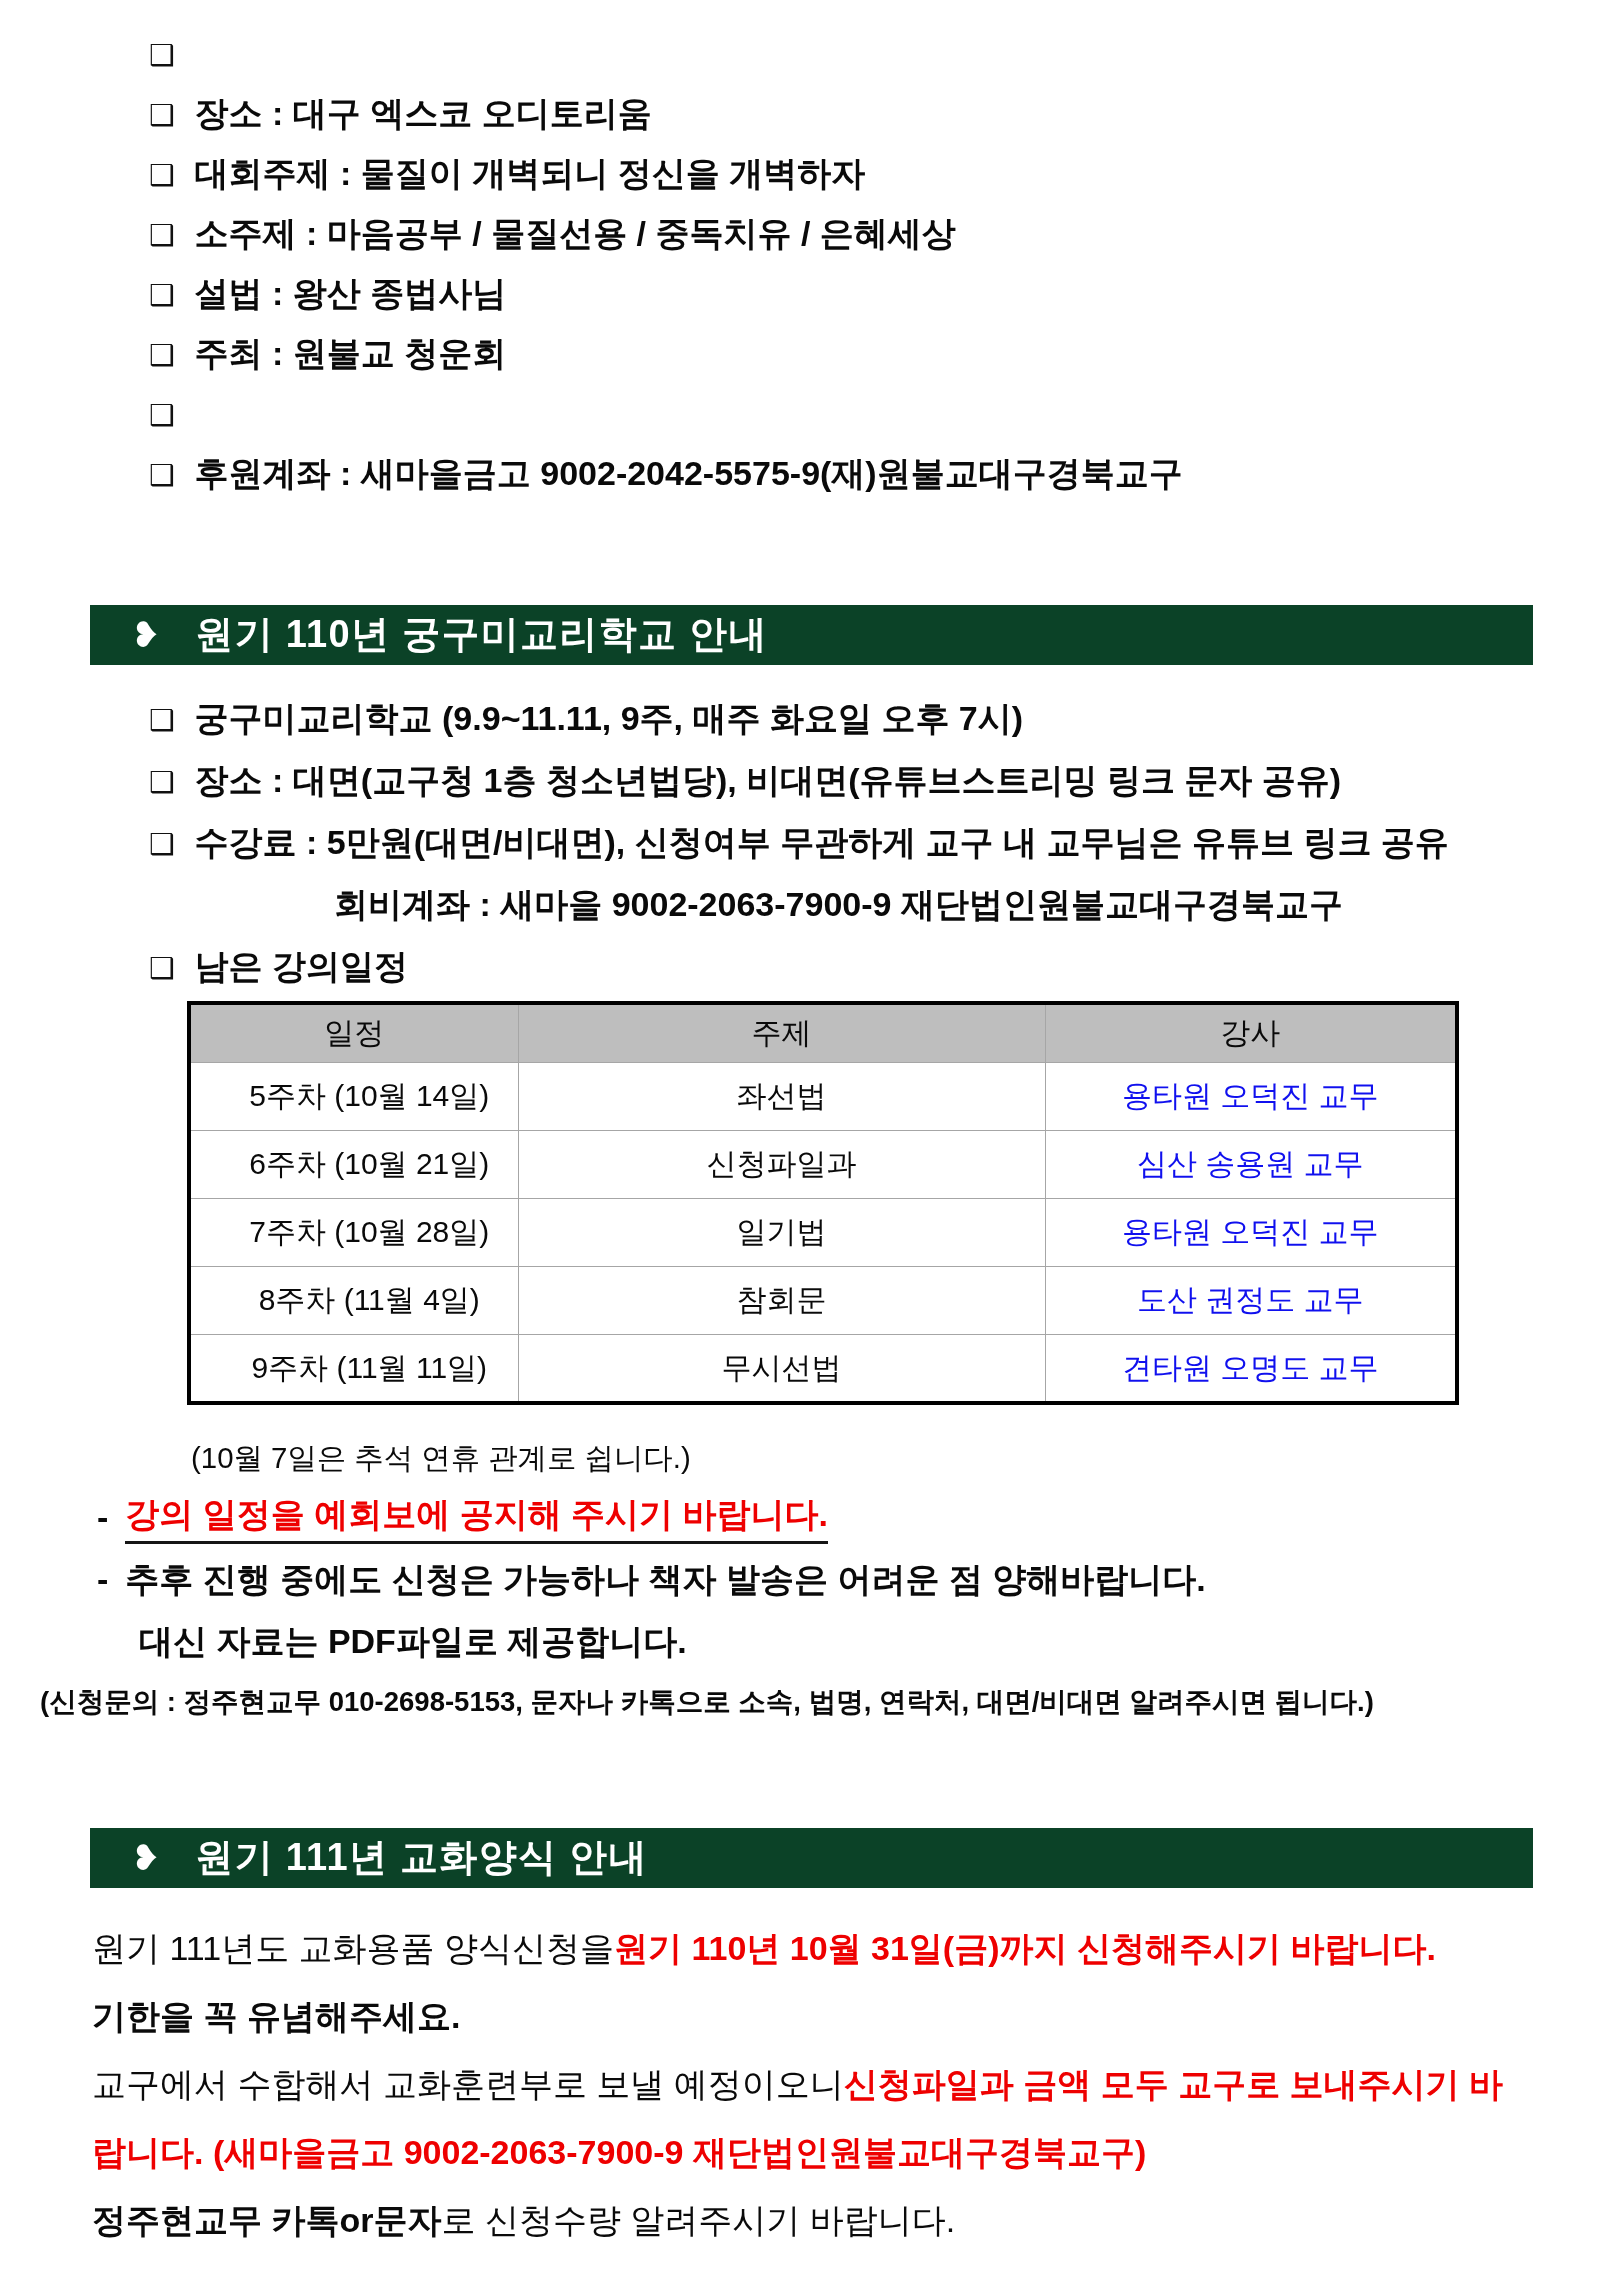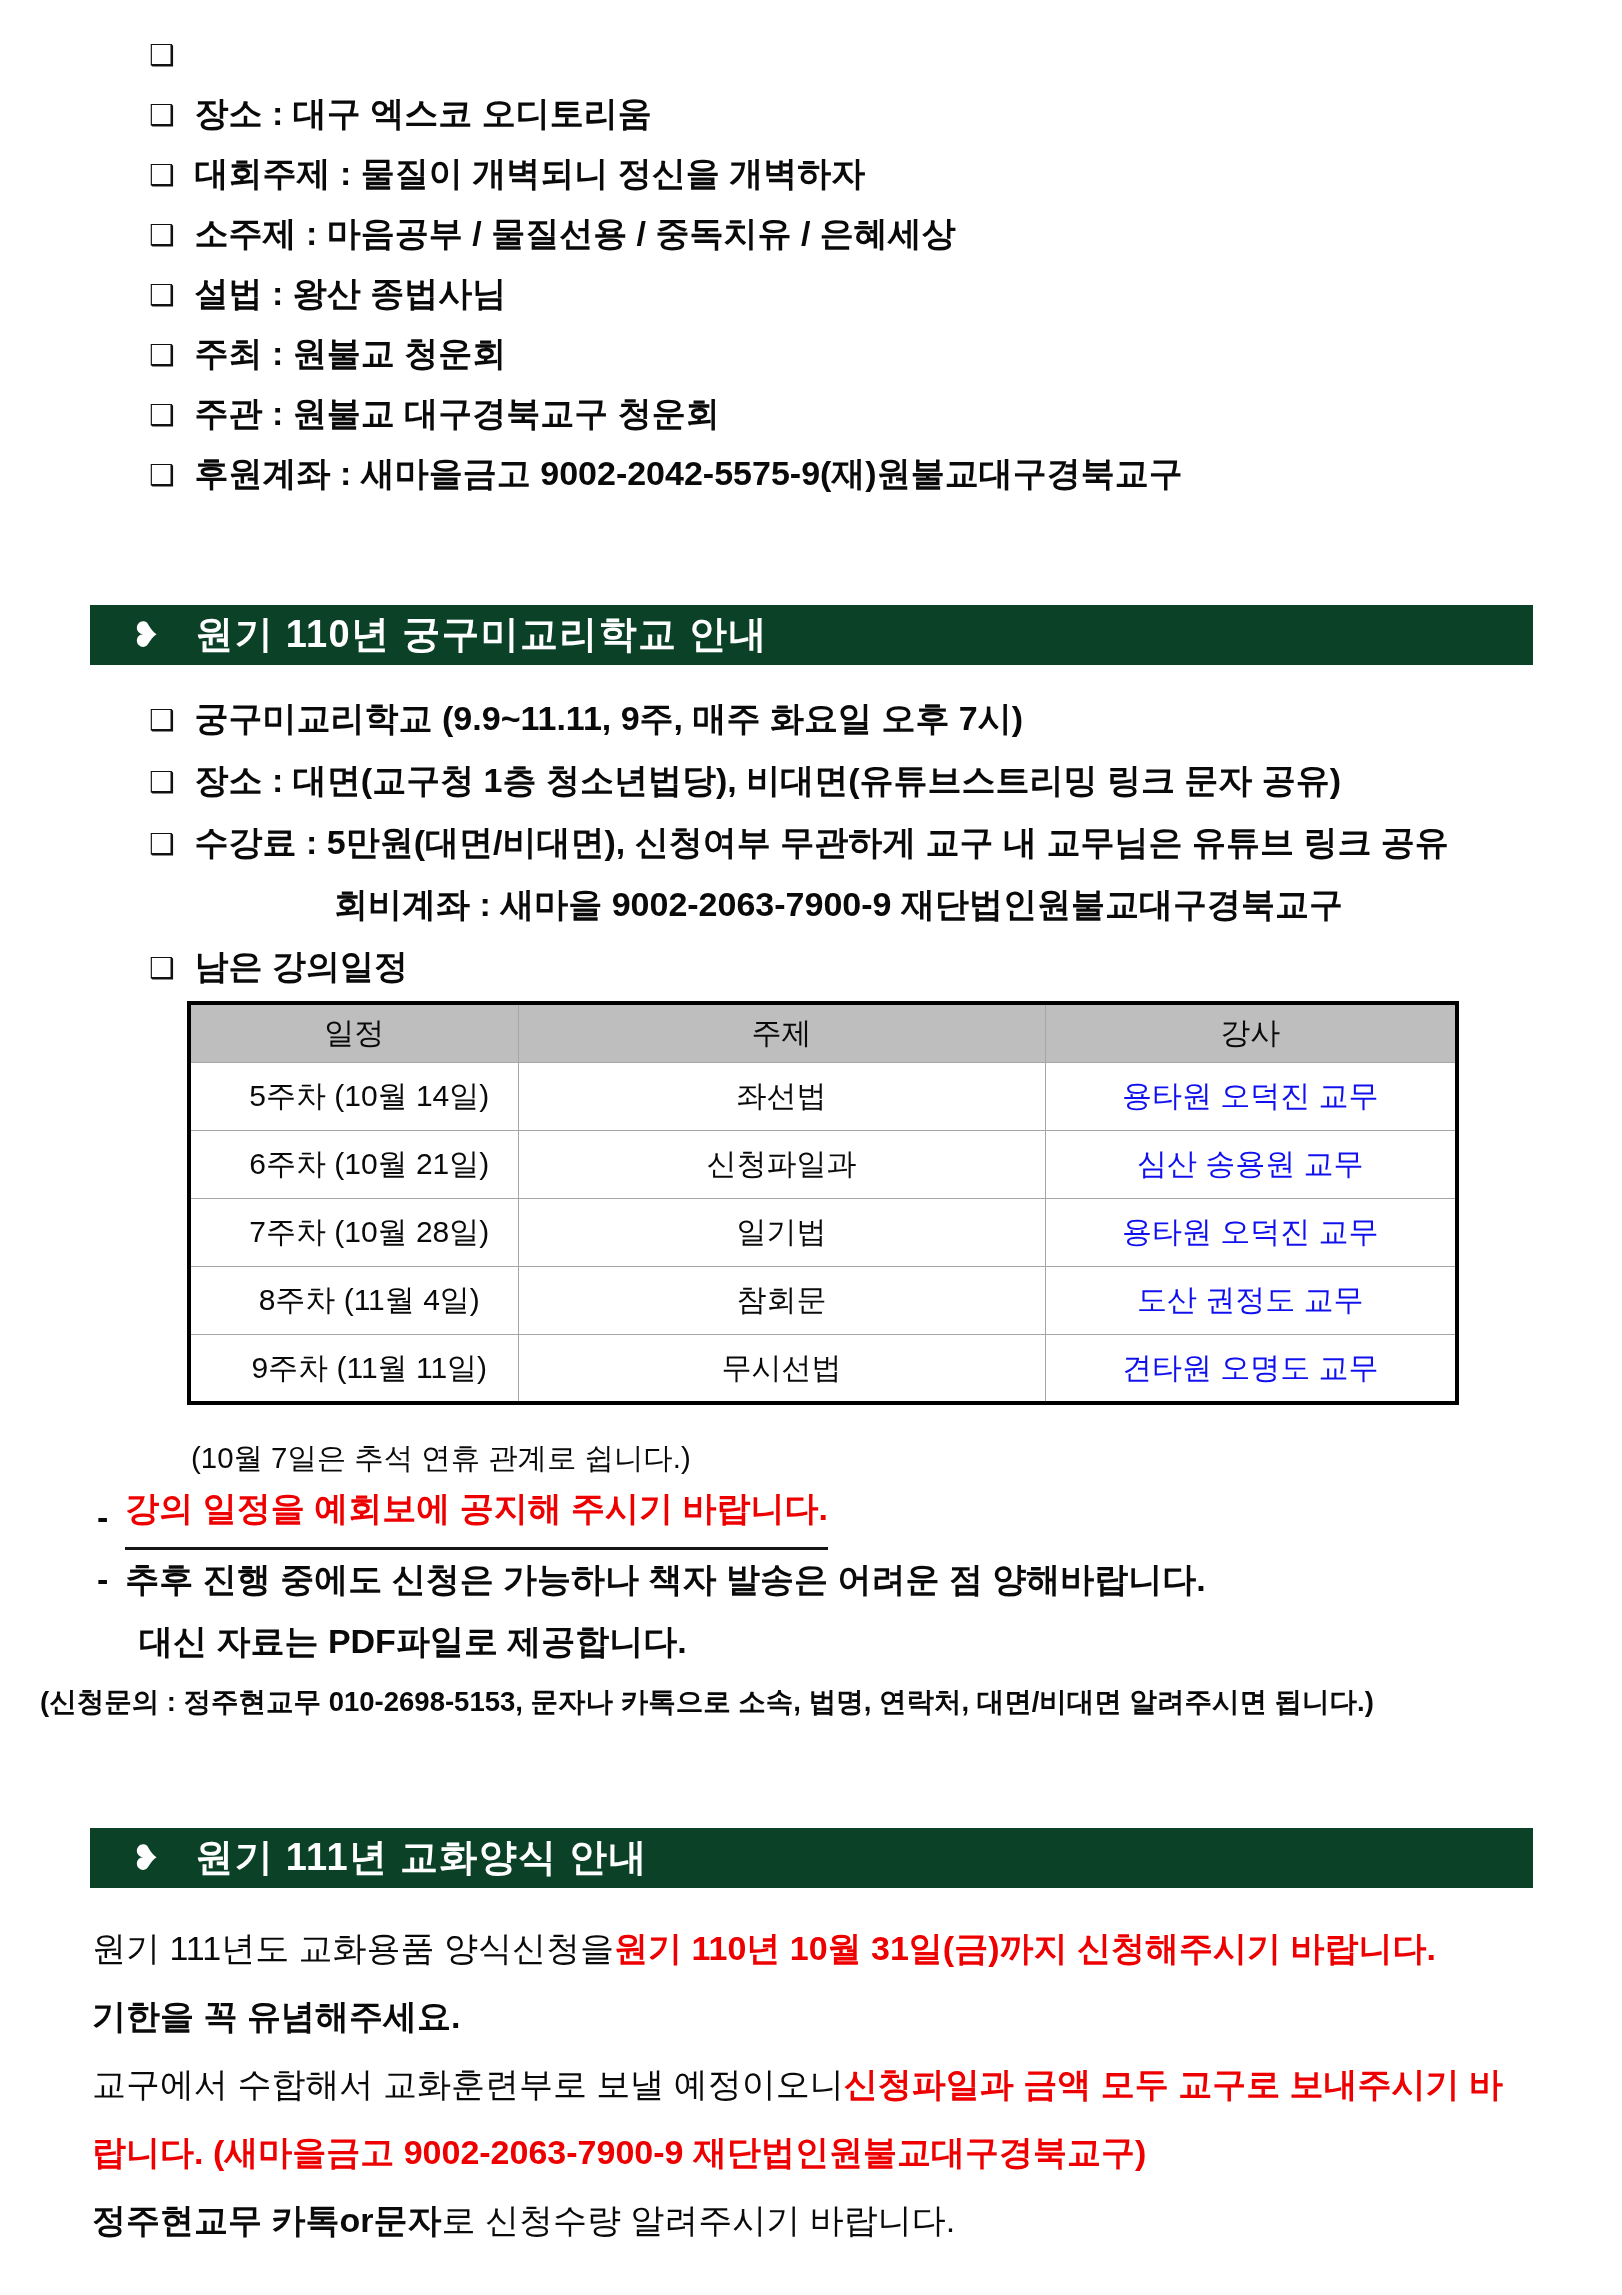--- a/index.html
+++ b/index.html
@@ -60,21 +60,21 @@
   .holiday { margin:34px 0 0 191px; font-size:29.4px; font-weight:400; white-space:nowrap; }
 
   .notes { margin-top:7.9px; }
   .note-line {
     display:flex; align-items:center; gap:17px;
     height:62px; margin-left:97px;
     font-size:34px; font-weight:700; white-space:nowrap;
   }
   .red-ul {
     color:var(--accent-red,#EE0000);
-    border-bottom:3.3px solid #151515; padding-bottom:15px;
+    border-bottom:3.3px solid #151515; padding-bottom:3px;
   }
   .pdf-line { margin-left:139px; }
   .contact-line { margin-left:40px; font-size:27.5px; height:58px; }
 
   .supplies { margin:27.5px 0 0 92px; }
   .supplies .pline {
     height:68px; display:flex; align-items:center;
     font-size:34px; white-space:nowrap;
   }
   .red  { color:var(--accent-red,#EE0000); font-weight:700; }
@@ -105,21 +105,20 @@
     <div class="line">
       <span class="cb">❑</span>
       <span>설법 : 왕산 종법사님</span>
     </div>
     <div class="line">
       <span class="cb">❑</span>
       <span>주최 : 원불교 청운회</span>
     </div>
     <div class="line">
       <span class="cb">❑</span>
-      <span>주관 : 원불교 대구경북교구 청운회</span>
     </div>
     <div class="line">
       <span class="cb">❑</span>
       <span>후원계좌 : 새마을금고 9002-2042-5575-9(재)원불교대구경북교구</span>
     </div>
   </section>
 
   <div class="banner" id="banner1">
     <span class="arrow">❥</span>
     <span class="title">원기 110년 궁구미교리학교 안내</span>

